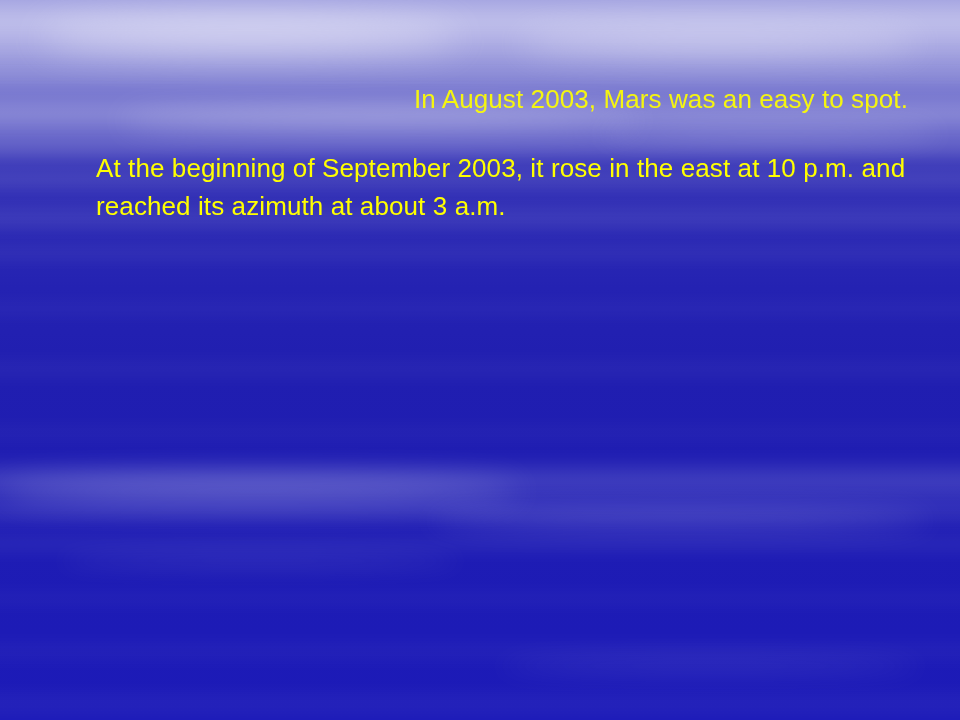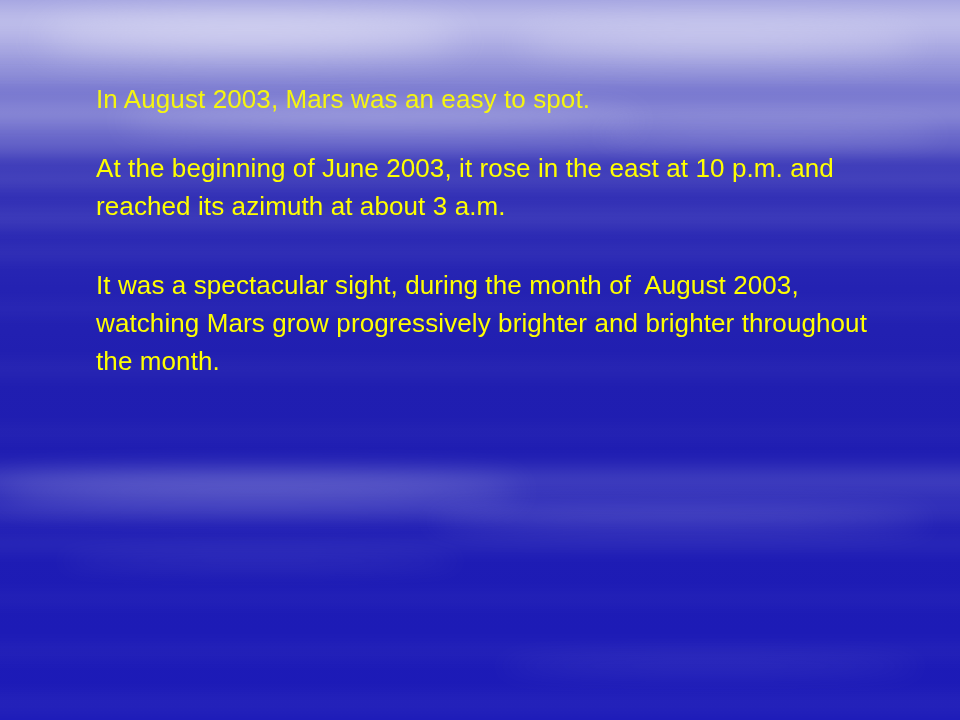--- a/index.html
+++ b/index.html
@@ -95,21 +95,21 @@
   }
 
   .para {
     color: #ffff00;
     font-size: 26px;
     line-height: 38px;
     white-space: pre-wrap;
     letter-spacing: 0.1px;
   }
 
-  .para.p1 { margin: 0 0 31px 0; opacity: .92; }
+  .para.p1 { margin: 0 0 31px 0; opacity: .92; text-align: right; }
   .para.p2 { margin: 0 0 41px 0; }
   .para.p3 { margin: 0 0 39px 0; }
   .para.p4 { margin: 0; }
 </style>
 </head>
 <body>
 
 <div id="slide">
 
   <div class="bg-base"></div>
@@ -136,17 +136,16 @@
   <div class="blob b2"></div>
   <div class="blob b3"></div>
   <div class="blob b4"></div>
   <div class="blob b5"></div>
   <div class="blob b6"></div>
   <div class="blob b7"></div>
   <div class="blob b8"></div>
 
   <div id="content">
     <p class="para p1">In August 2003, Mars was an easy to spot.</p>
-    <p class="para p2">At the beginning of June 2003, it rose in the east at 10 p.m. and reached its azimuth at about 3 a.m.</p>
-    <p class="para p4">It was a spectacular sight, during the month of  August 2003, watching Mars grow progressively brighter and brighter throughout the month.</p>
+    <p class="para p2">At the beginning of September 2003, it rose in the east at 10 p.m. and reached its azimuth at about 3 a.m.</p>
   </div>
 
 </div>
 
 </body></html>

